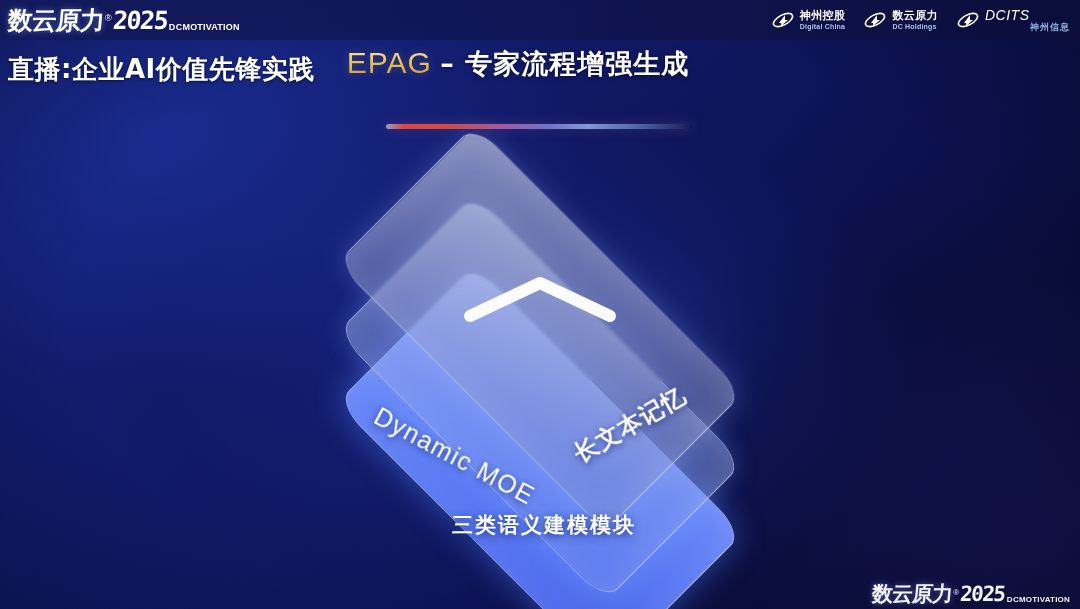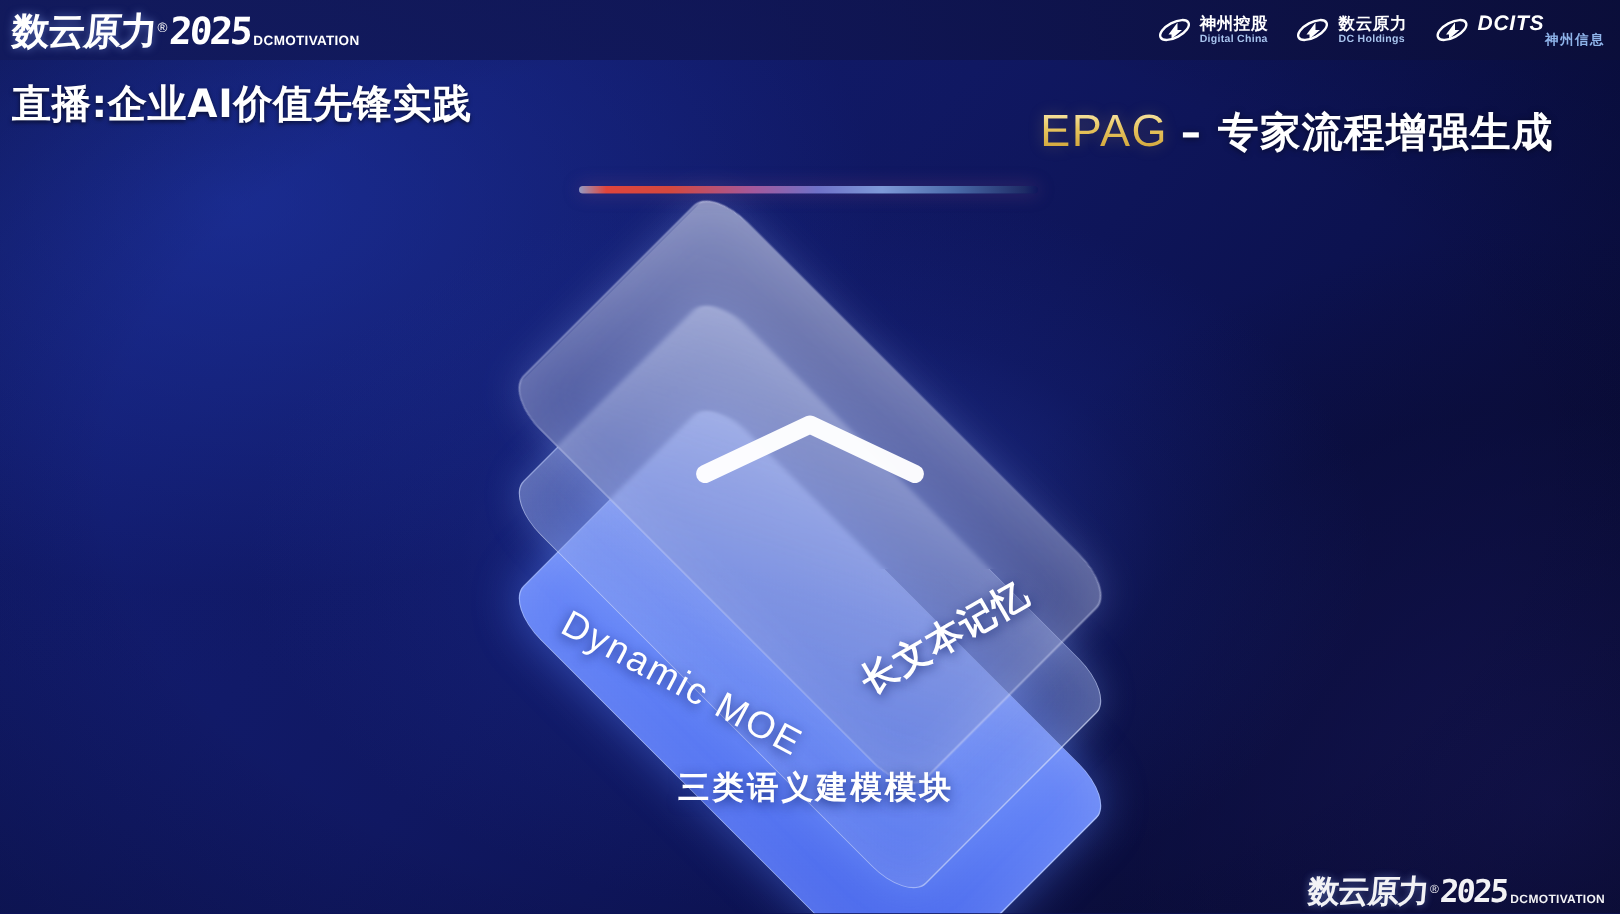--- a/index.html
+++ b/index.html
@@ -52,36 +52,36 @@
 
   .partner-logos { display:flex; align-items:center; gap:18px; }
   .plogo { display:flex; align-items:center; gap:5px; }
   .swirl { width:24px; height:22px; flex:0 0 auto; }
   .plabels { display:flex; flex-direction:column; line-height:1; }
   .plabels .cn {
     font-family:"DejaVu Sans","Liberation Sans",sans-serif;
     font-size:11px; font-weight:bold; color:#ffffff; letter-spacing:0.4px;
   }
   .plabels .en { font-size:7px; font-weight:bold; color:#a8c4ee; letter-spacing:0.2px; margin-top:2px;}
-  .plabels .big { font-size:14px; font-weight:bold; color:#ffffff; font-style:italic; letter-spacing:0.5px;}
+  .plabels .big { font-size:14px; font-weight:normal; color:#ffffff; font-style:italic; letter-spacing:0.5px;}
   .plabels .cn-sm { font-family:"DejaVu Sans",sans-serif; font-size:9px; font-weight:bold; color:#8fb4ea; letter-spacing:1px; margin-top:1px;padding-left:45px;}
 
   
   .live-title {
     position:absolute; left:8px; top:52px; z-index:6;
     font-family:"DejaVu Sans","Liberation Sans",sans-serif;
     font-size:26px; font-weight:bold; color:#ffffff;
     letter-spacing:0.5px; white-space:nowrap;
     text-shadow:0 1px 3px rgba(0,0,0,0.6);
   }
 
   
   .main-title {
-    position:absolute; top:70px; left:0; width:1036px; z-index:6;
-    text-align:right; white-space:nowrap;
+    position:absolute; top:46px; left:0; width:1036px; z-index:6;
+    text-align:center; white-space:nowrap;
   }
   .mt-en {
     font-family:"Liberation Sans","DejaVu Sans",sans-serif;
     font-size:30px; font-weight:normal; letter-spacing:1px;
     background:linear-gradient(180deg,#fff3c4 0%,#e8c65f 45%,#c99a2e 100%);
     -webkit-background-clip:text; background-clip:text; color:transparent;
     text-shadow:0 0 10px rgba(230,190,90,0.25);
   }
   .mt-cn {
     font-family:"DejaVu Sans","Liberation Sans",sans-serif;

